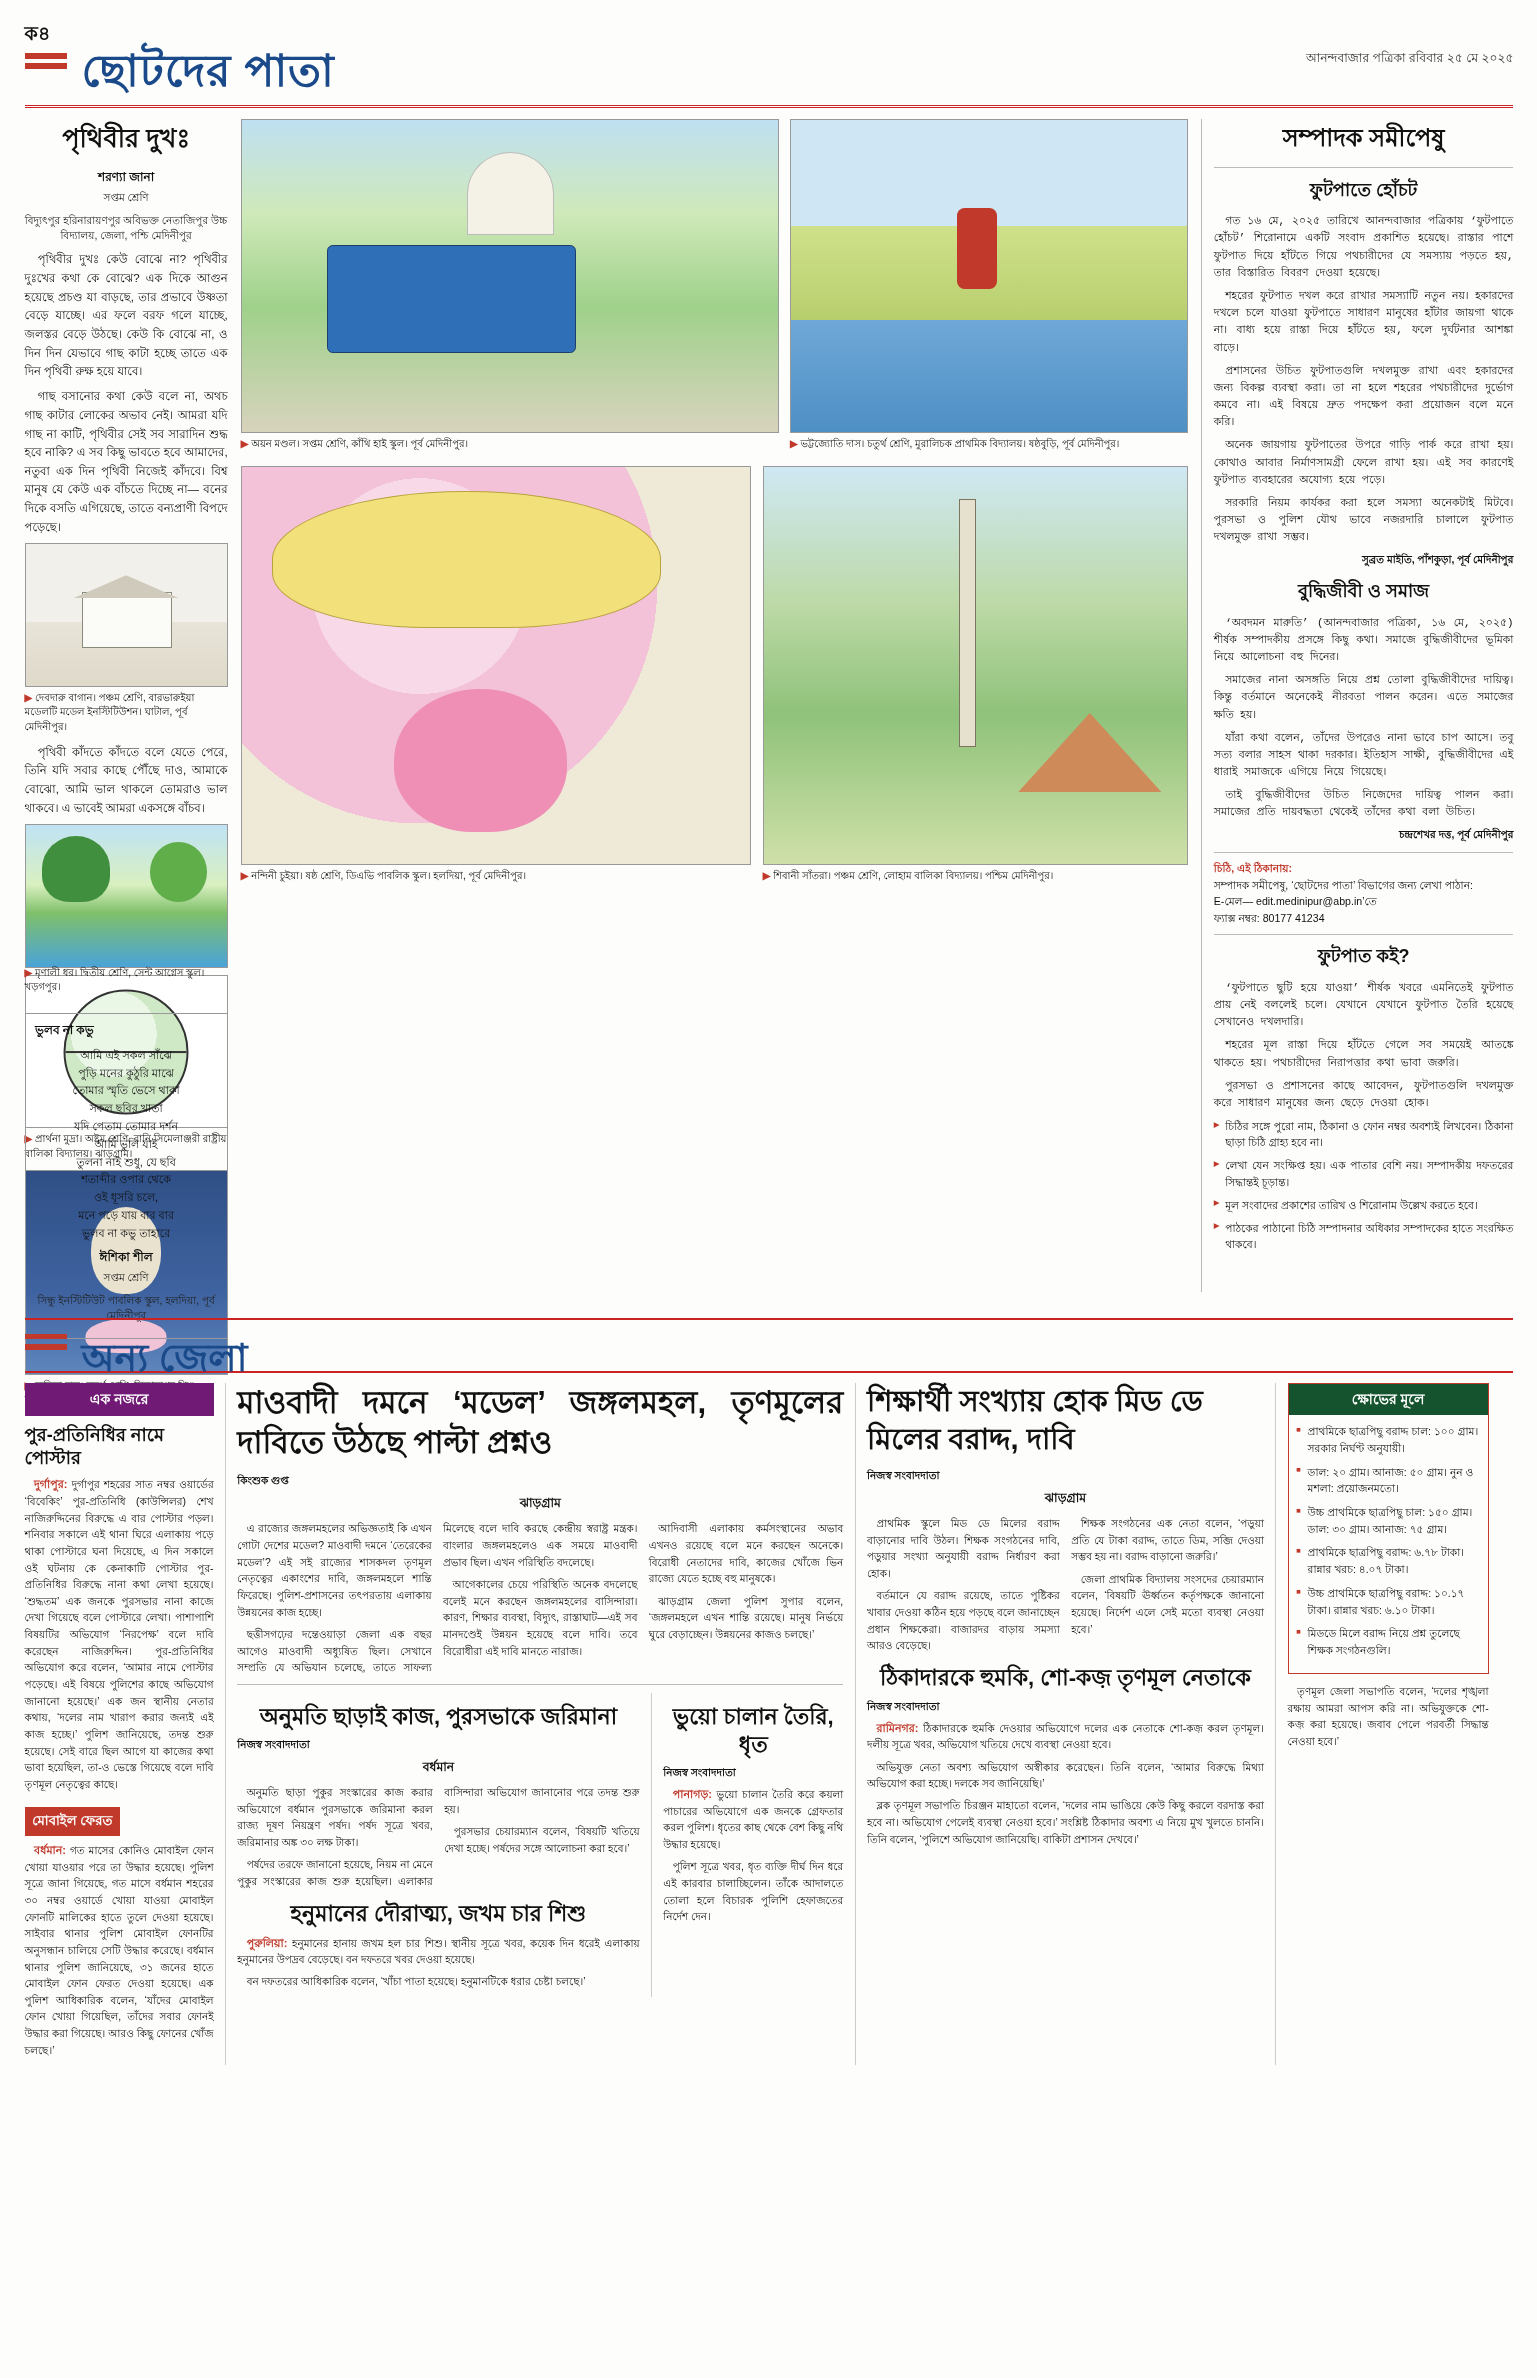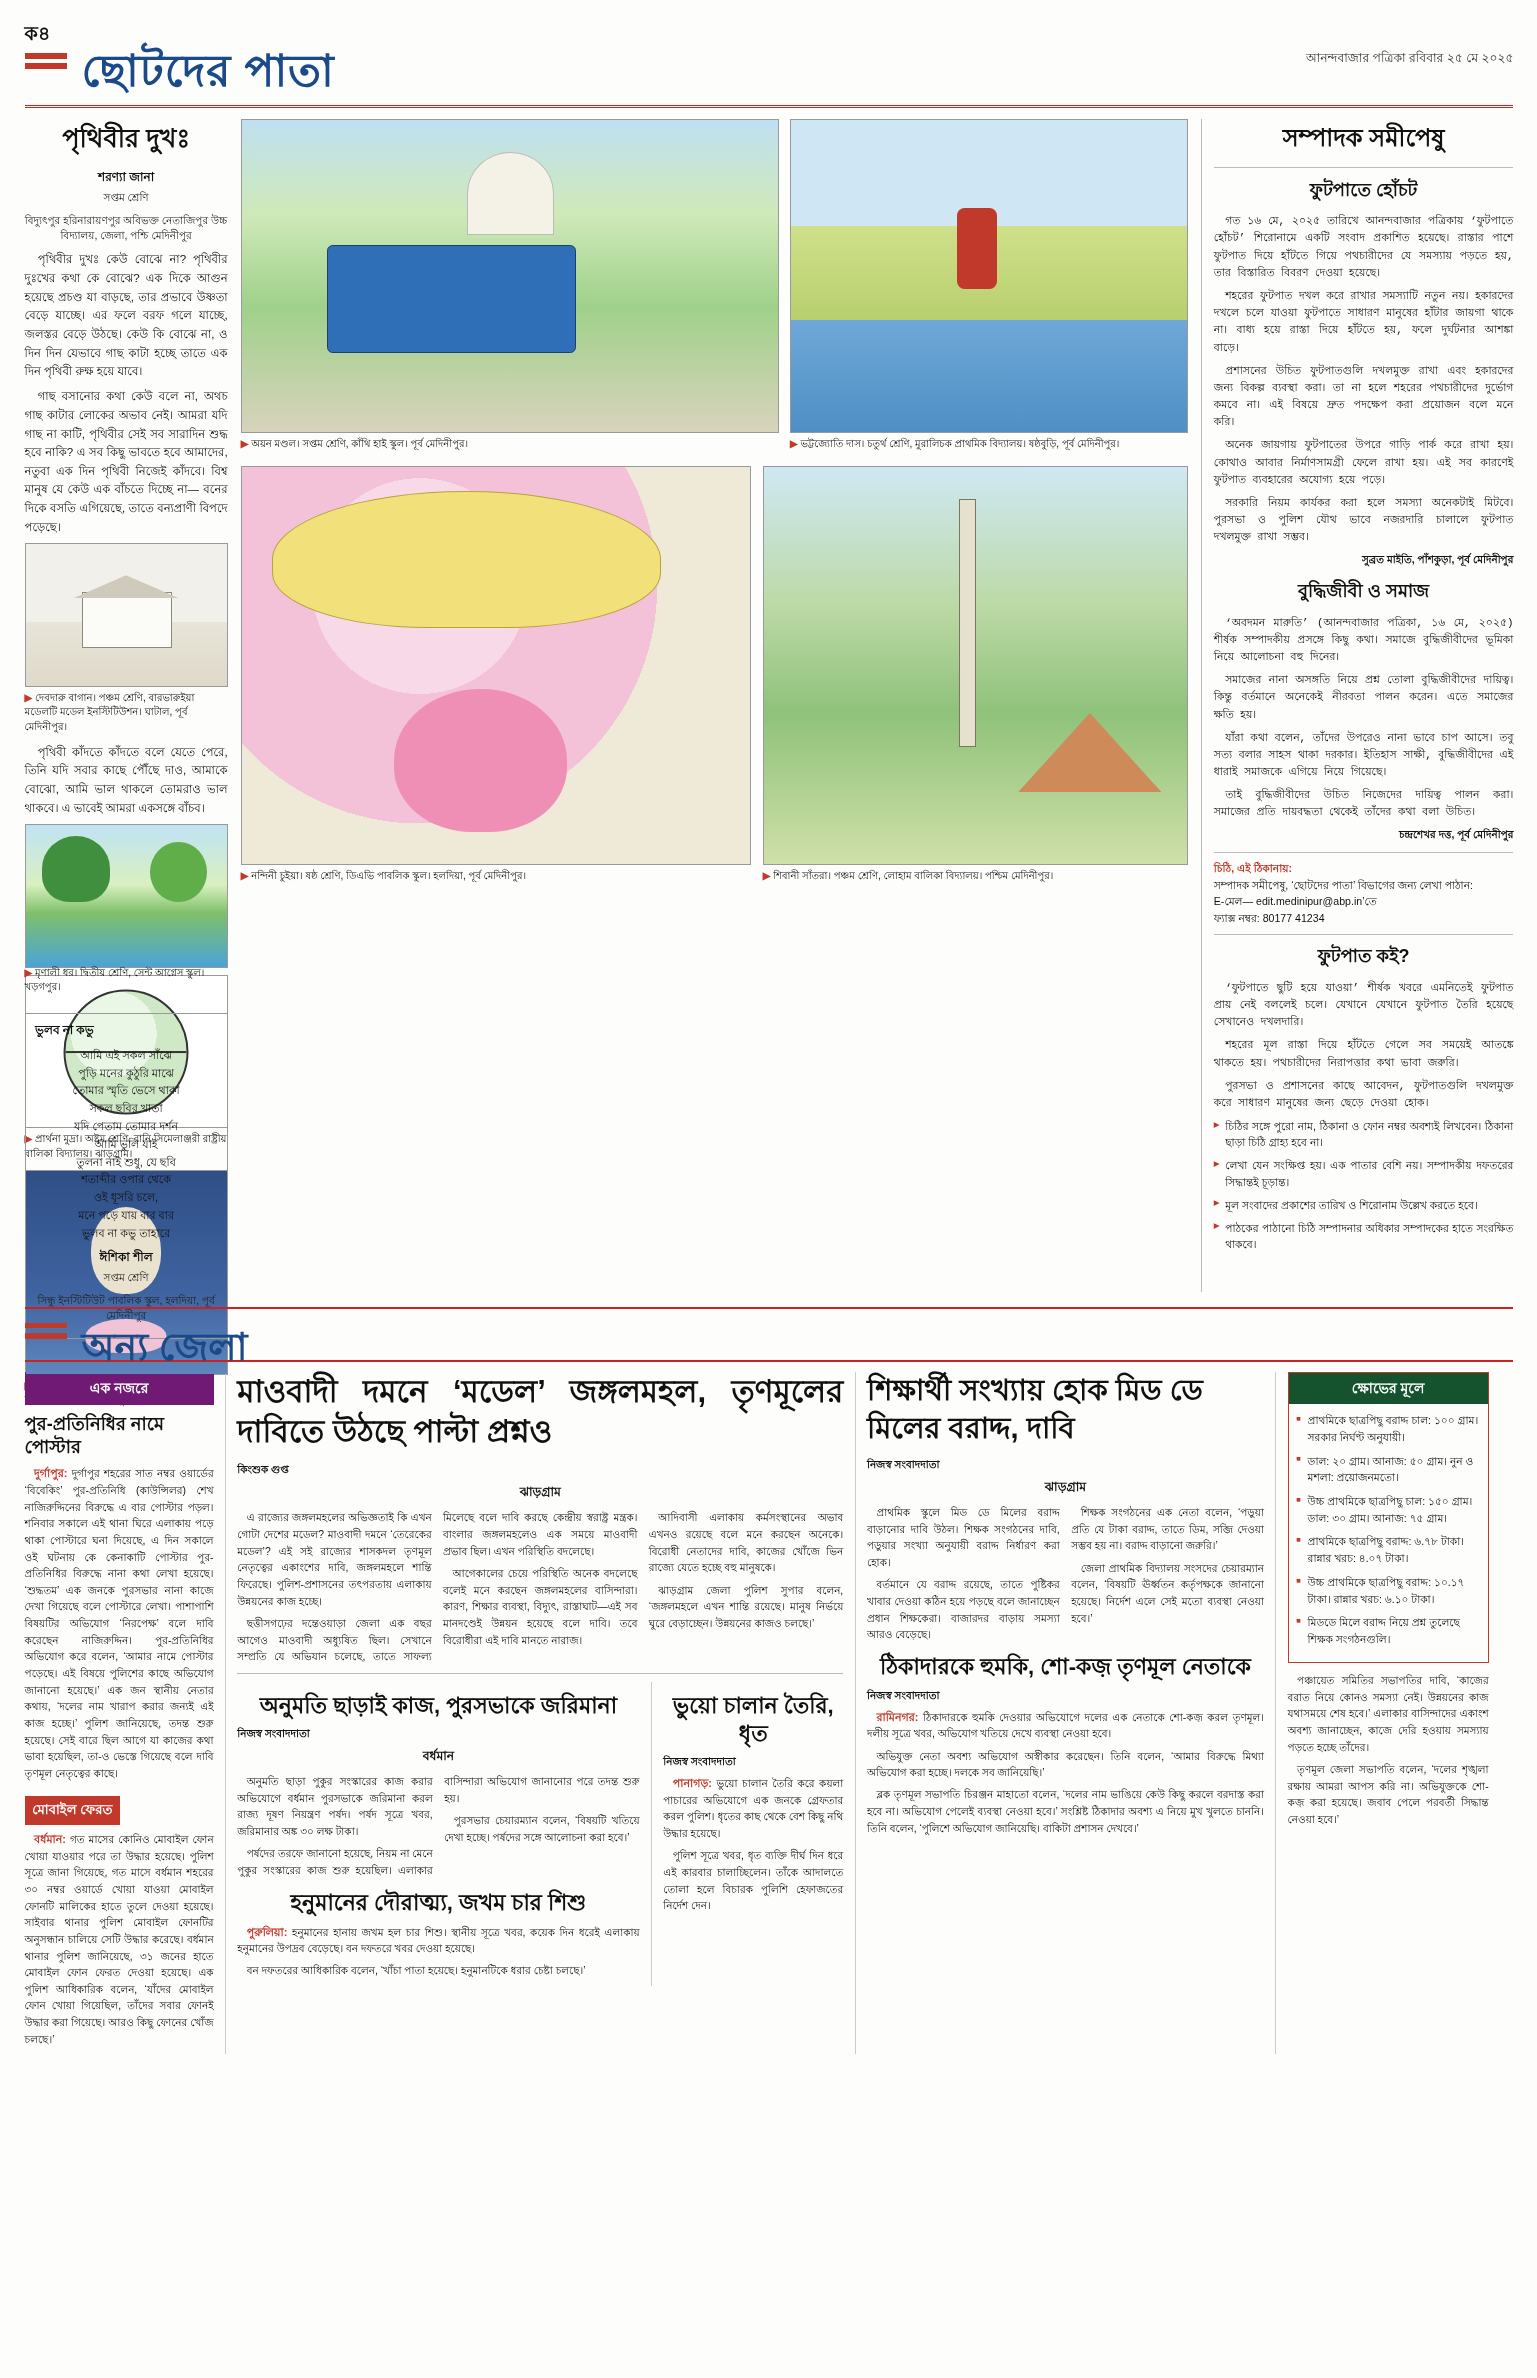--- a/index.html
+++ b/index.html
@@ -100,21 +100,21 @@
   .ed-rule { border:0; border-top:0.9px solid #bbb; margin:7.6px 0; }
   .ed-body { font-size:10.8px; line-height:1.6; text-align:justify; }
   .ed-body p { margin:0 0 5.7px; text-indent:11.4px;font-family:Liberation Mono, monospace; }
   .ed-sign { font-size:10.4px; text-align:right; font-weight:bold; margin:3.8px 0 7.6px; }
   .contact-box { font-size:10.6px; line-height:1.55; }
   .contact-box .red { color:#c0392b; font-weight:bold; }
   .bullet-item { font-size:10.6px; line-height:1.55; text-align:justify; margin:0 0 6.6px; padding-left:11.4px; position:relative;}
   .bullet-item:before{content:"▶"; color:#c0392b; position:absolute; left:0; top:0.9px; font-size:7.6px;}
 
   
-  .band { margin-top:15px; border-top:2.8px double #c22; border-bottom:2.8px double #c22; height:55px; position:relative; }
+  .band { margin-top:26px; border-top:2.8px double #c22; border-bottom:2.8px double #c22; height:55px; position:relative; }
   .band .red-bars { top:13.2px; }
   .band-title { position:absolute; left:57px; top:7.6px; font-size:38px; font-weight:bold; color:#1b4a8a; }
 
   
   .lower { display:flex; gap:11.4px; margin-top:9.5px; }
   .lw-col { }
   .c1 { width:189px; }
   .c-head-blue { background:#701a75; color:#fff; font-size:14px; font-weight:bold; text-align:center; padding:4.7px 0; }
   .c1-title { font-size:18px; font-weight:bold; line-height:1.3; margin:7.6px 0 5.7px; }
   .small-txt { font-size:10.4px; line-height:1.6; text-align:justify; }
@@ -421,19 +421,18 @@
       <div class="box-red">
         <div class="box-red-title">ক্ষোভের মূলে</div>
         <div class="kv">প্রাথমিকে ছাত্রপিছু বরাদ্দ চাল: ১০০ গ্রাম। সরকার নির্ঘণ্ট অনুযায়ী।</div>
         <div class="kv">ডাল: ২০ গ্রাম। আনাজ: ৫০ গ্রাম। নুন ও মশলা: প্রয়োজনমতো।</div>
         <div class="kv">উচ্চ প্রাথমিকে ছাত্রপিছু চাল: ১৫০ গ্রাম। ডাল: ৩০ গ্রাম। আনাজ: ৭৫ গ্রাম।</div>
         <div class="kv">প্রাথমিকে ছাত্রপিছু বরাদ্দ: ৬.৭৮ টাকা। রান্নার খরচ: ৪.০৭ টাকা।</div>
         <div class="kv">উচ্চ প্রাথমিকে ছাত্রপিছু বরাদ্দ: ১০.১৭ টাকা। রান্নার খরচ: ৬.১০ টাকা।</div>
         <div class="kv">মিডডে মিলে বরাদ্দ নিয়ে প্রশ্ন তুলেছে শিক্ষক সংগঠনগুলি।</div>
       </div>
       <div class="small-txt" style="margin-top:9.5px;">
-        <p>পঞ্চায়েত সমিতির সভাপতির দাবি, ‘কাজের বরাত নিয়ে কোনও সমস্যা নেই। উন্নয়নের কাজ যথাসময়ে শেষ হবে।’ এলাকার বাসিন্দাদের একাংশ অবশ্য জানাচ্ছেন, কাজে দেরি হওয়ায় সমস্যায় পড়তে হচ্ছে তাঁদের।</p>
         <p>তৃণমূল জেলা সভাপতি বলেন, ‘দলের শৃঙ্খলা রক্ষায় আমরা আপস করি না। অভিযুক্তকে শো-কজ় করা হয়েছে। জবাব পেলে পরবর্তী সিদ্ধান্ত নেওয়া হবে।’</p>
       </div>
     </div>
   </div>
 </div>
 
 
 </body></html>

